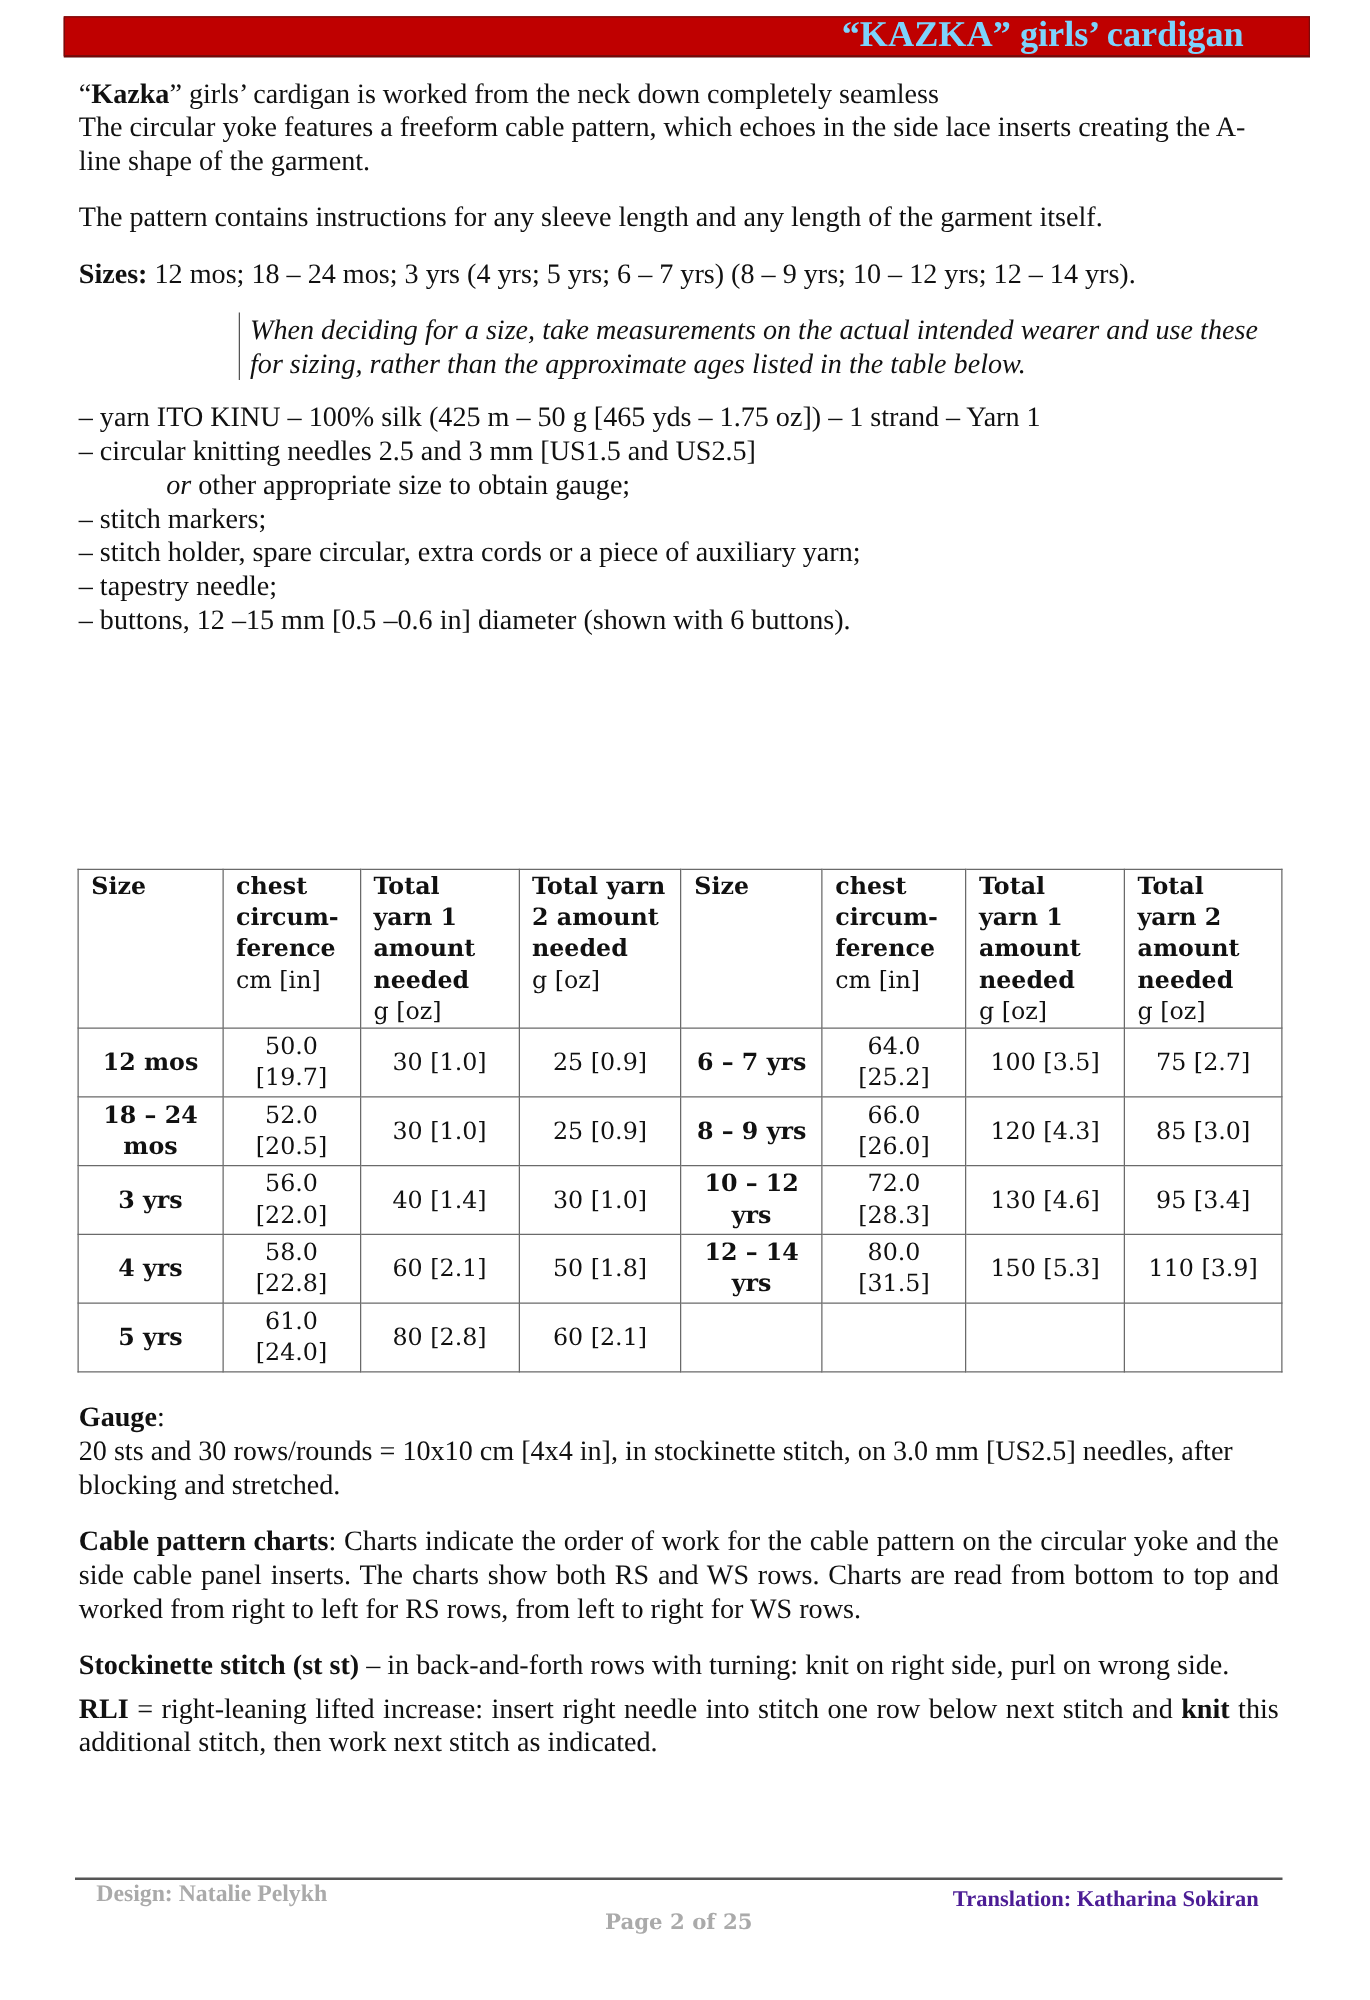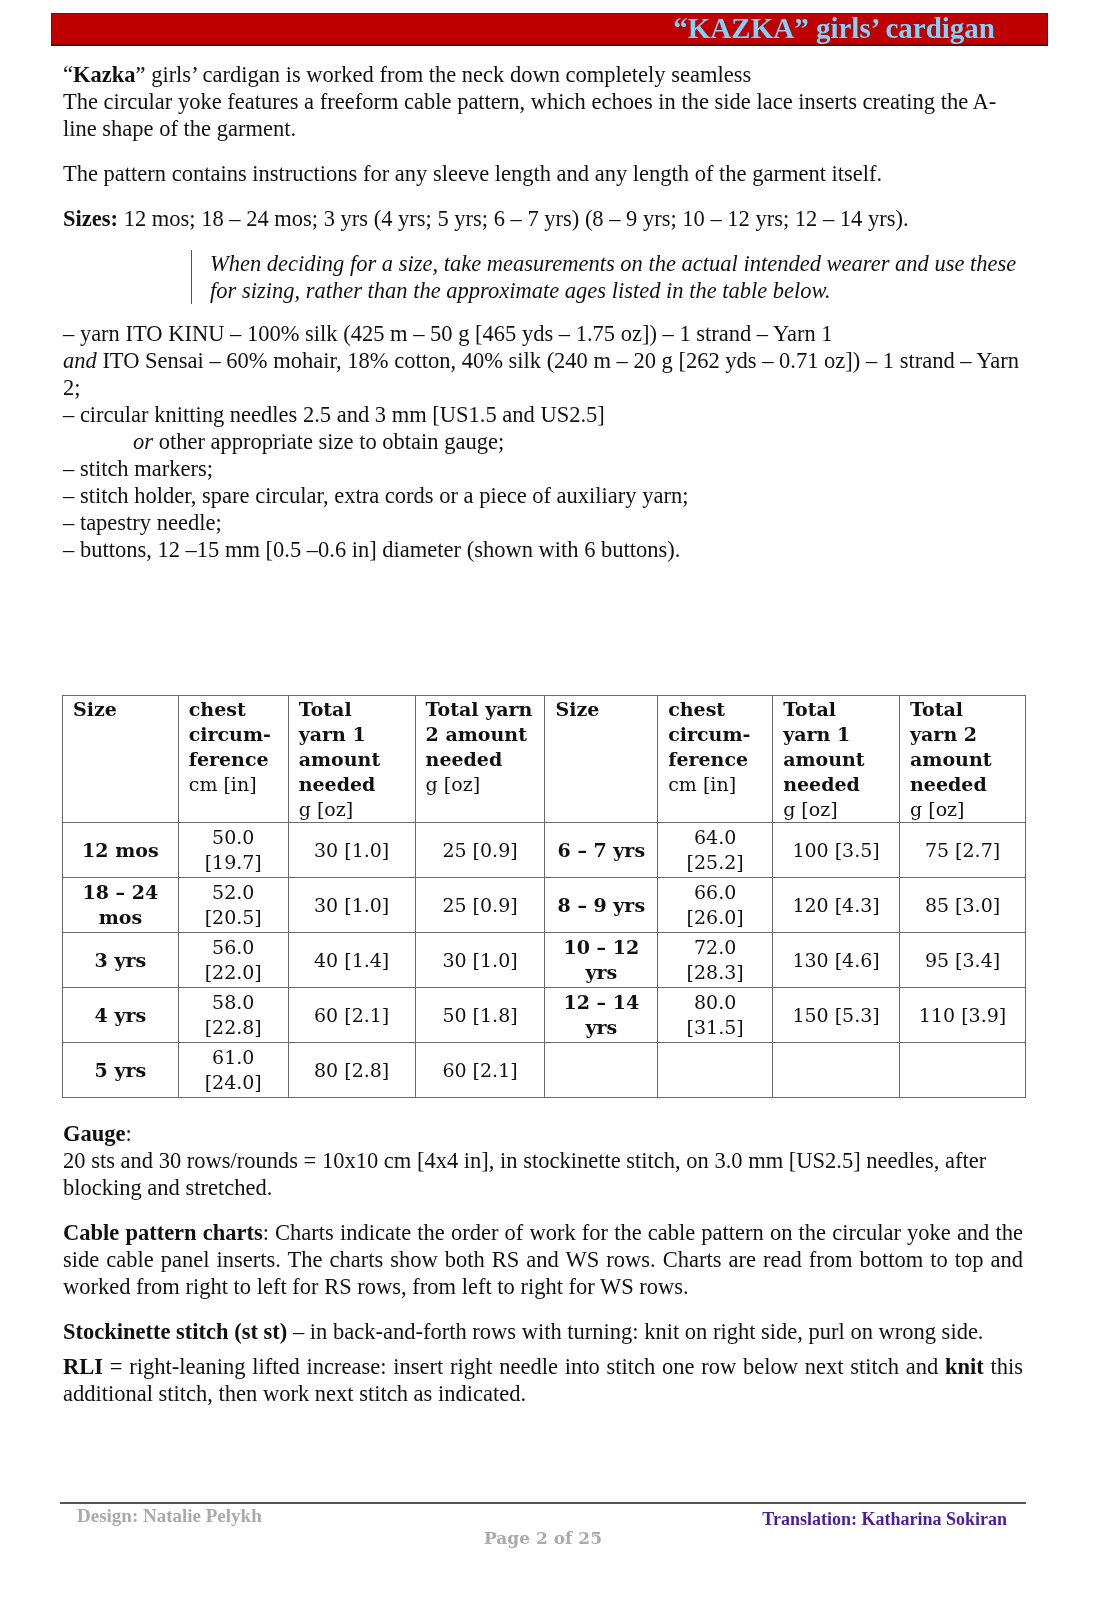--- a/index.html
+++ b/index.html
@@ -11,21 +11,21 @@
   .banner-title { position: absolute; right: 52px; top: 10px; color: #7dd3fc;
                   font-family: "Liberation Serif", serif; font-weight: bold; font-size: 29px;
                   line-height: 40px; }
   .content { position: absolute; left: 63px; top: 61px; width: 960px;
              font-family: "Liberation Serif", serif; font-size: 22.5px; line-height: 27px; }
   p { margin: 0; }
   .intro { margin-bottom: 18px; }
   .justify { text-align: justify; }
   .mb18 { margin-bottom: 18px; }
   .mb12 { margin-bottom: 8px; }
-  .note { margin: 0 0 16px 128px; border-left: 1px solid #555; padding-left: 18px;
+  .note { margin: 0 0 16px 128px; border-left: 1px solid #555; padding-left: 8px;
           font-style: italic; font-size: 22.5px; line-height: 27px; }
   .list-item { margin: 0; }
   .indent { padding-left: 70px; }
   table.sizes { position: absolute; left: 62px; top: 695px; width: 964px; border-collapse: collapse;
                 font-family: "DejaVu Serif", serif; font-size: 19px; line-height: 25px; }
   table.sizes td, table.sizes th { border: 1.5px solid #6a6a6a; vertical-align: top; padding: 0 10px; }
   table.sizes th { text-align: left; font-weight: bold; padding-top: 1px; height: 123px; }
   table.sizes th .unit { font-weight: normal; display: block; }
   table.sizes td { text-align: center; vertical-align: middle; height: 54px; padding: 0 6px; }
   table.sizes td.size { font-weight: bold; }
@@ -52,21 +52,20 @@
     <span>“</span><b>Kazka</b><span>” girls’ cardigan is worked from the neck down completely seamless</span><br>
     <span>The circular yoke features a freeform cable pattern, which echoes in the side lace inserts creating the A-line shape of the garment.</span>
   </p>
   <p class="justify mb18">The pattern contains instructions for any sleeve length and any length of the garment itself.</p>
   <p class="mb18">
     <b>Sizes:</b><span> 12 mos; 18 – 24 mos; 3 yrs (4 yrs; 5 yrs; 6 – 7 yrs) (8 – 9 yrs; 10 – 12 yrs; 12 – 14 yrs).</span>
   </p>
   <p class="note">When deciding for a size, take measurements on the actual intended wearer and use these for sizing, rather than the approximate ages listed in the table below.</p>
   <div>
     <p class="list-item">– yarn ITO KINU – 100% silk (425 m – 50 g [465 yds – 1.75 oz]) – 1 strand – Yarn 1</p>
-    <p class="list-item"><i>and</i><span> ITO Sensai – 60% mohair, 18% cotton, 40% silk (240 m – 20 g [262 yds – 0.71 oz]) – 1 strand – Yarn 2;</span></p>
     <p class="list-item">– circular knitting needles 2.5 and 3 mm [US1.5 and US2.5]</p>
     <p class="list-item indent"><i>or</i><span> other appropriate size to obtain gauge;</span></p>
     <p class="list-item">– stitch markers;</p>
     <p class="list-item">– stitch holder, spare circular, extra cords or a piece of auxiliary yarn;</p>
     <p class="list-item">– tapestry needle;</p>
     <p class="list-item">– buttons, 12 –15 mm [0.5 –0.6 in] diameter (shown with 6 buttons).</p>
   </div>
 </div>
 
 <table class="sizes">

